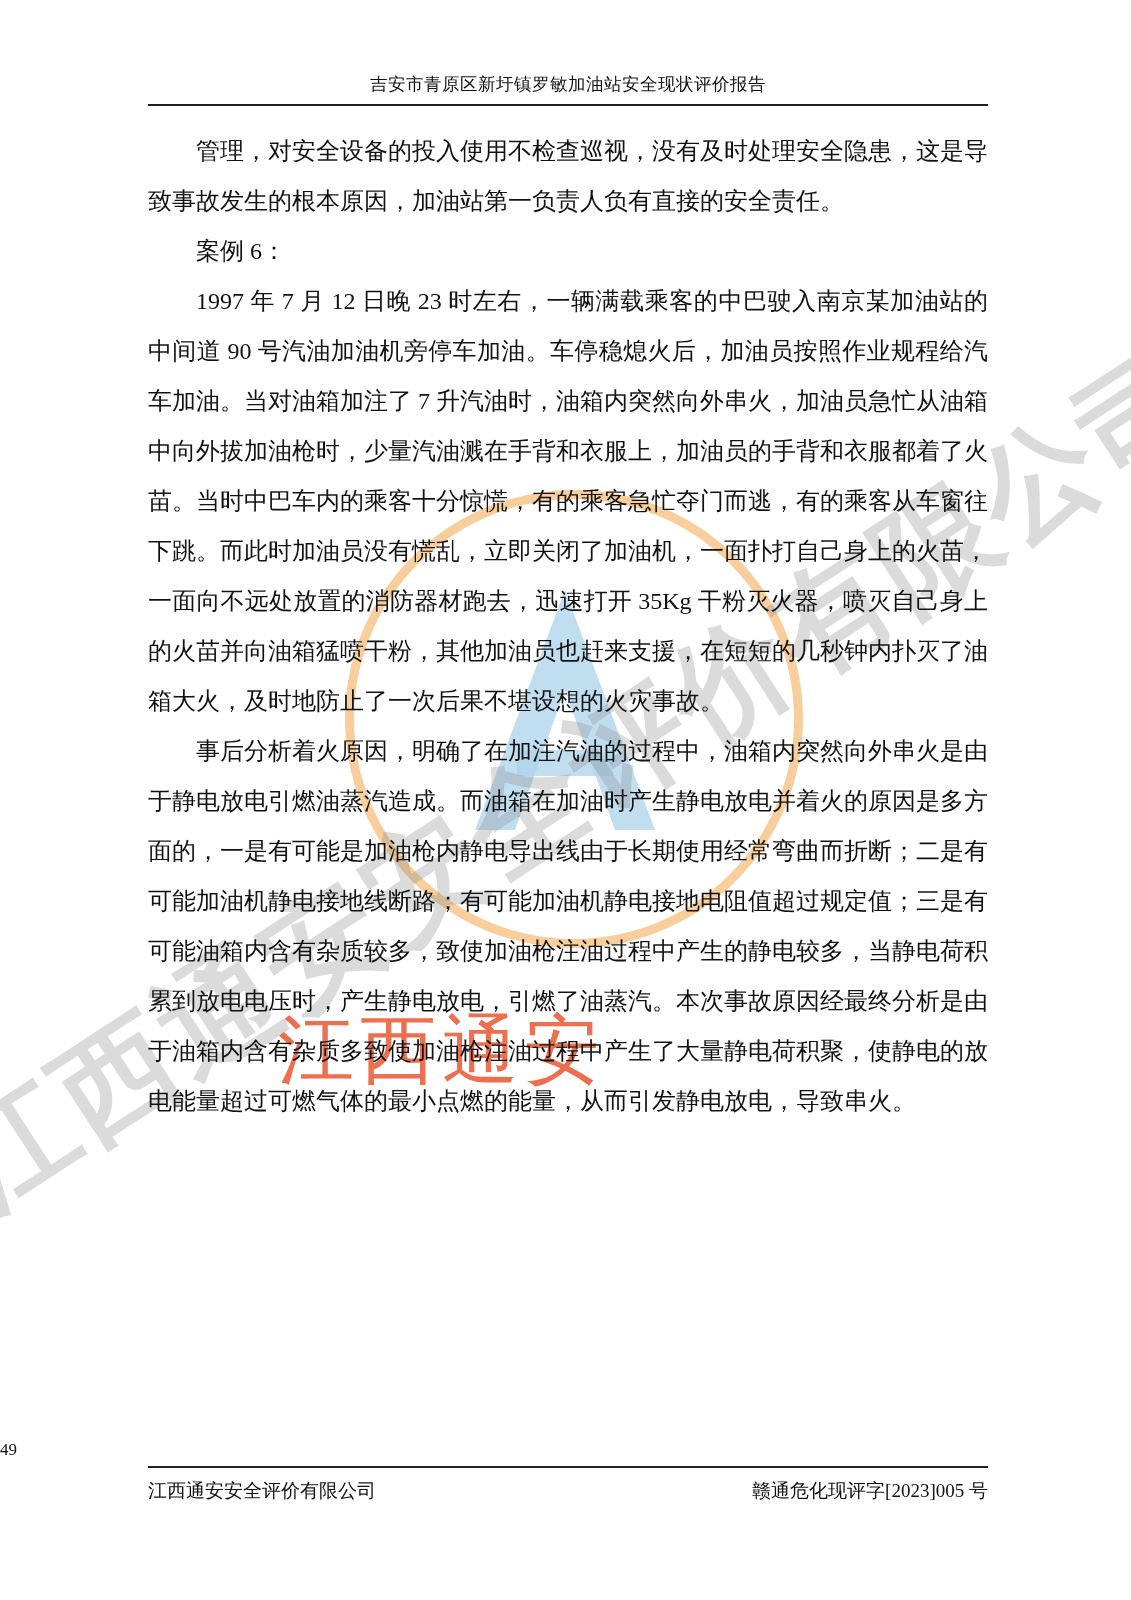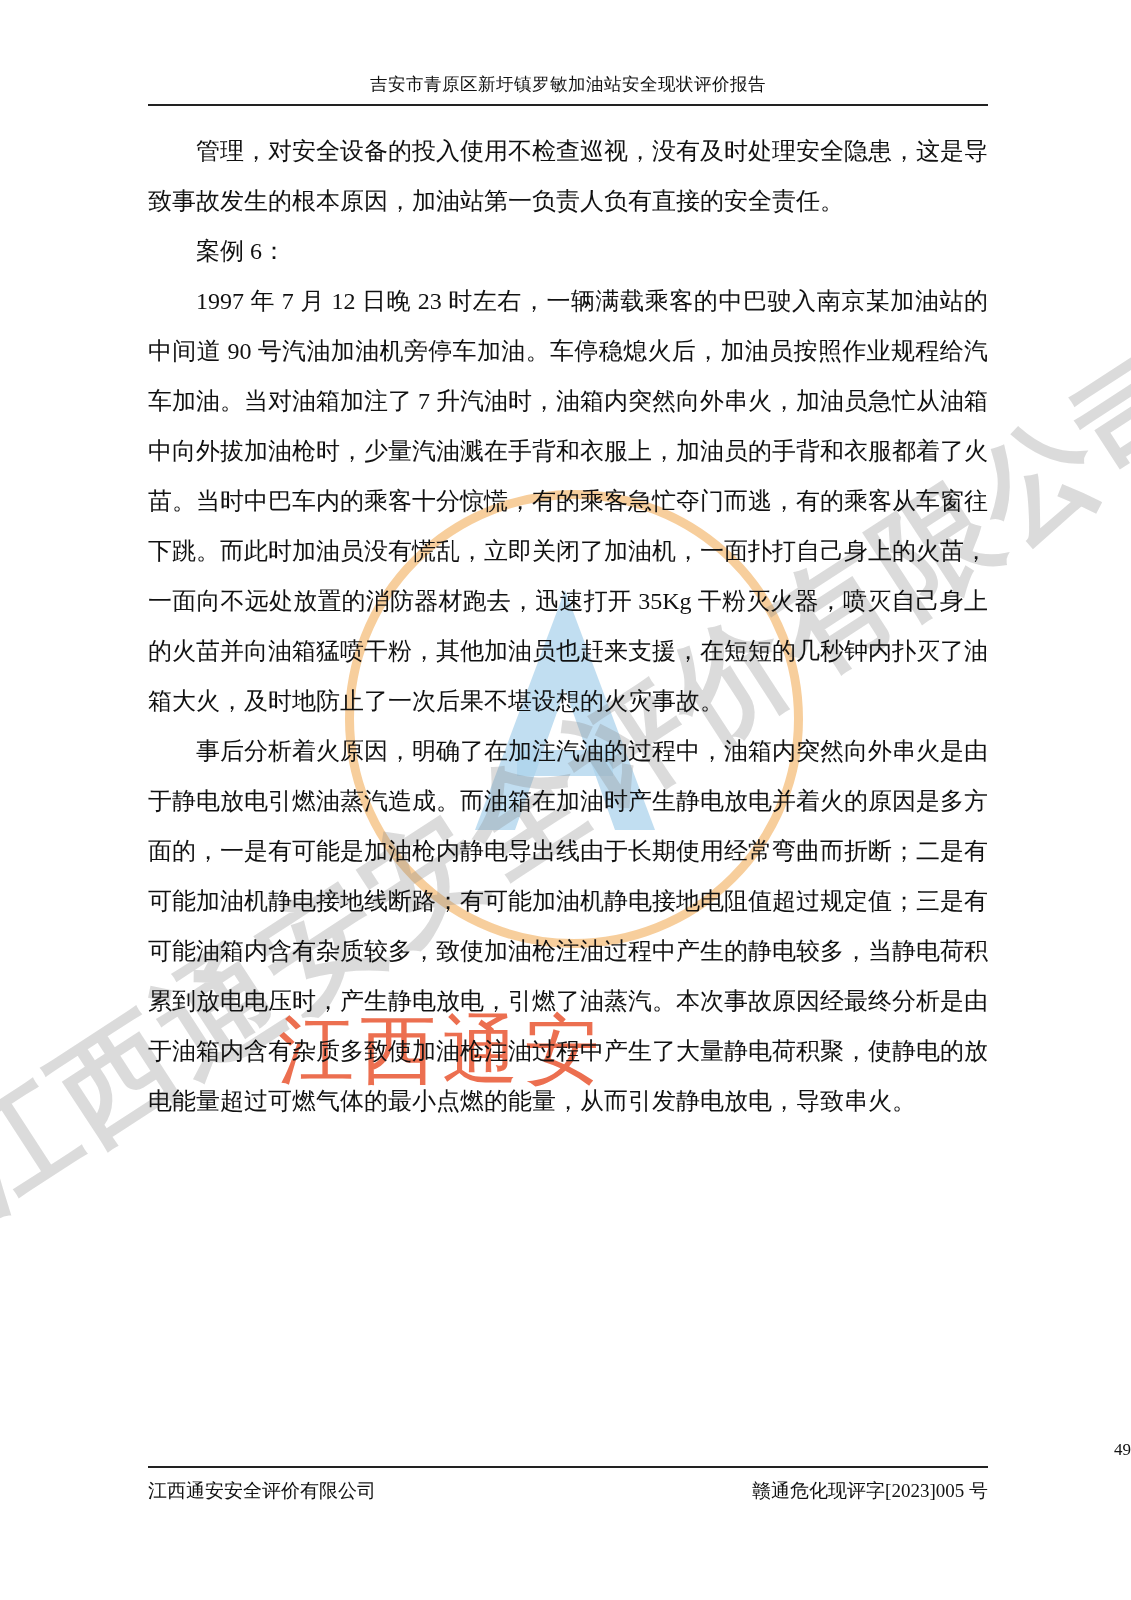--- a/index.html
+++ b/index.html
@@ -117,21 +117,21 @@
     margin: 0;
     text-indent: 2em;
   }
 
   
   .page-number {
     position: absolute;
     left: 0;
     top: 1440px;
     width: 1131px;
-    text-align: right;
+    text-align: left;
     font-size: 17px;
     color: #111;
   }
   .footer-rule {
     position: absolute;
     left: 148px;
     top: 1466px;
     width: 840px;
     height: 0;
     border-top: 2px solid #222;

